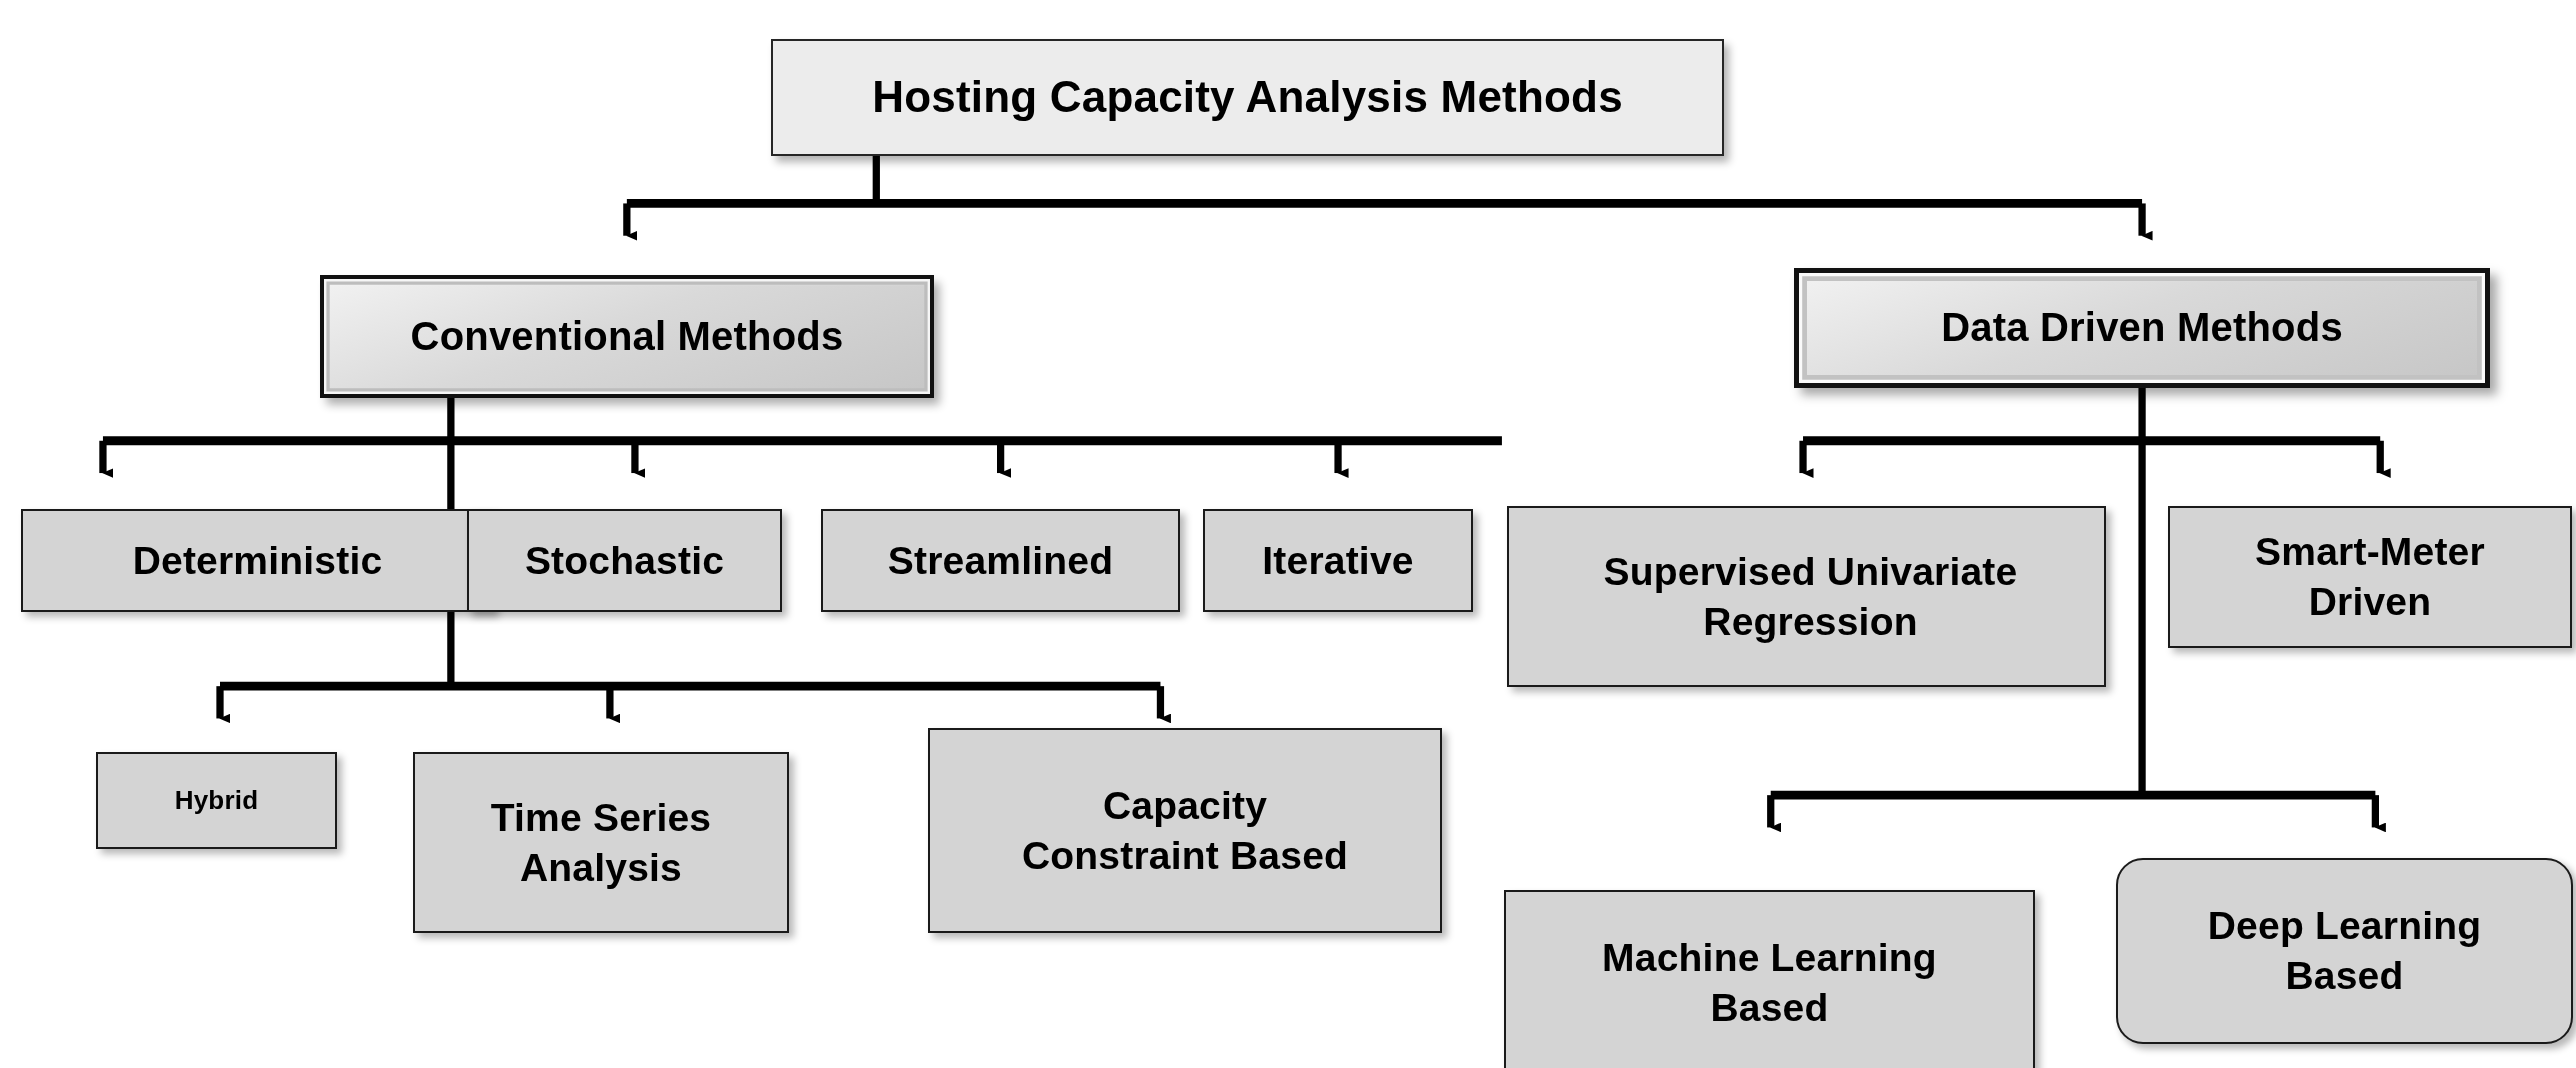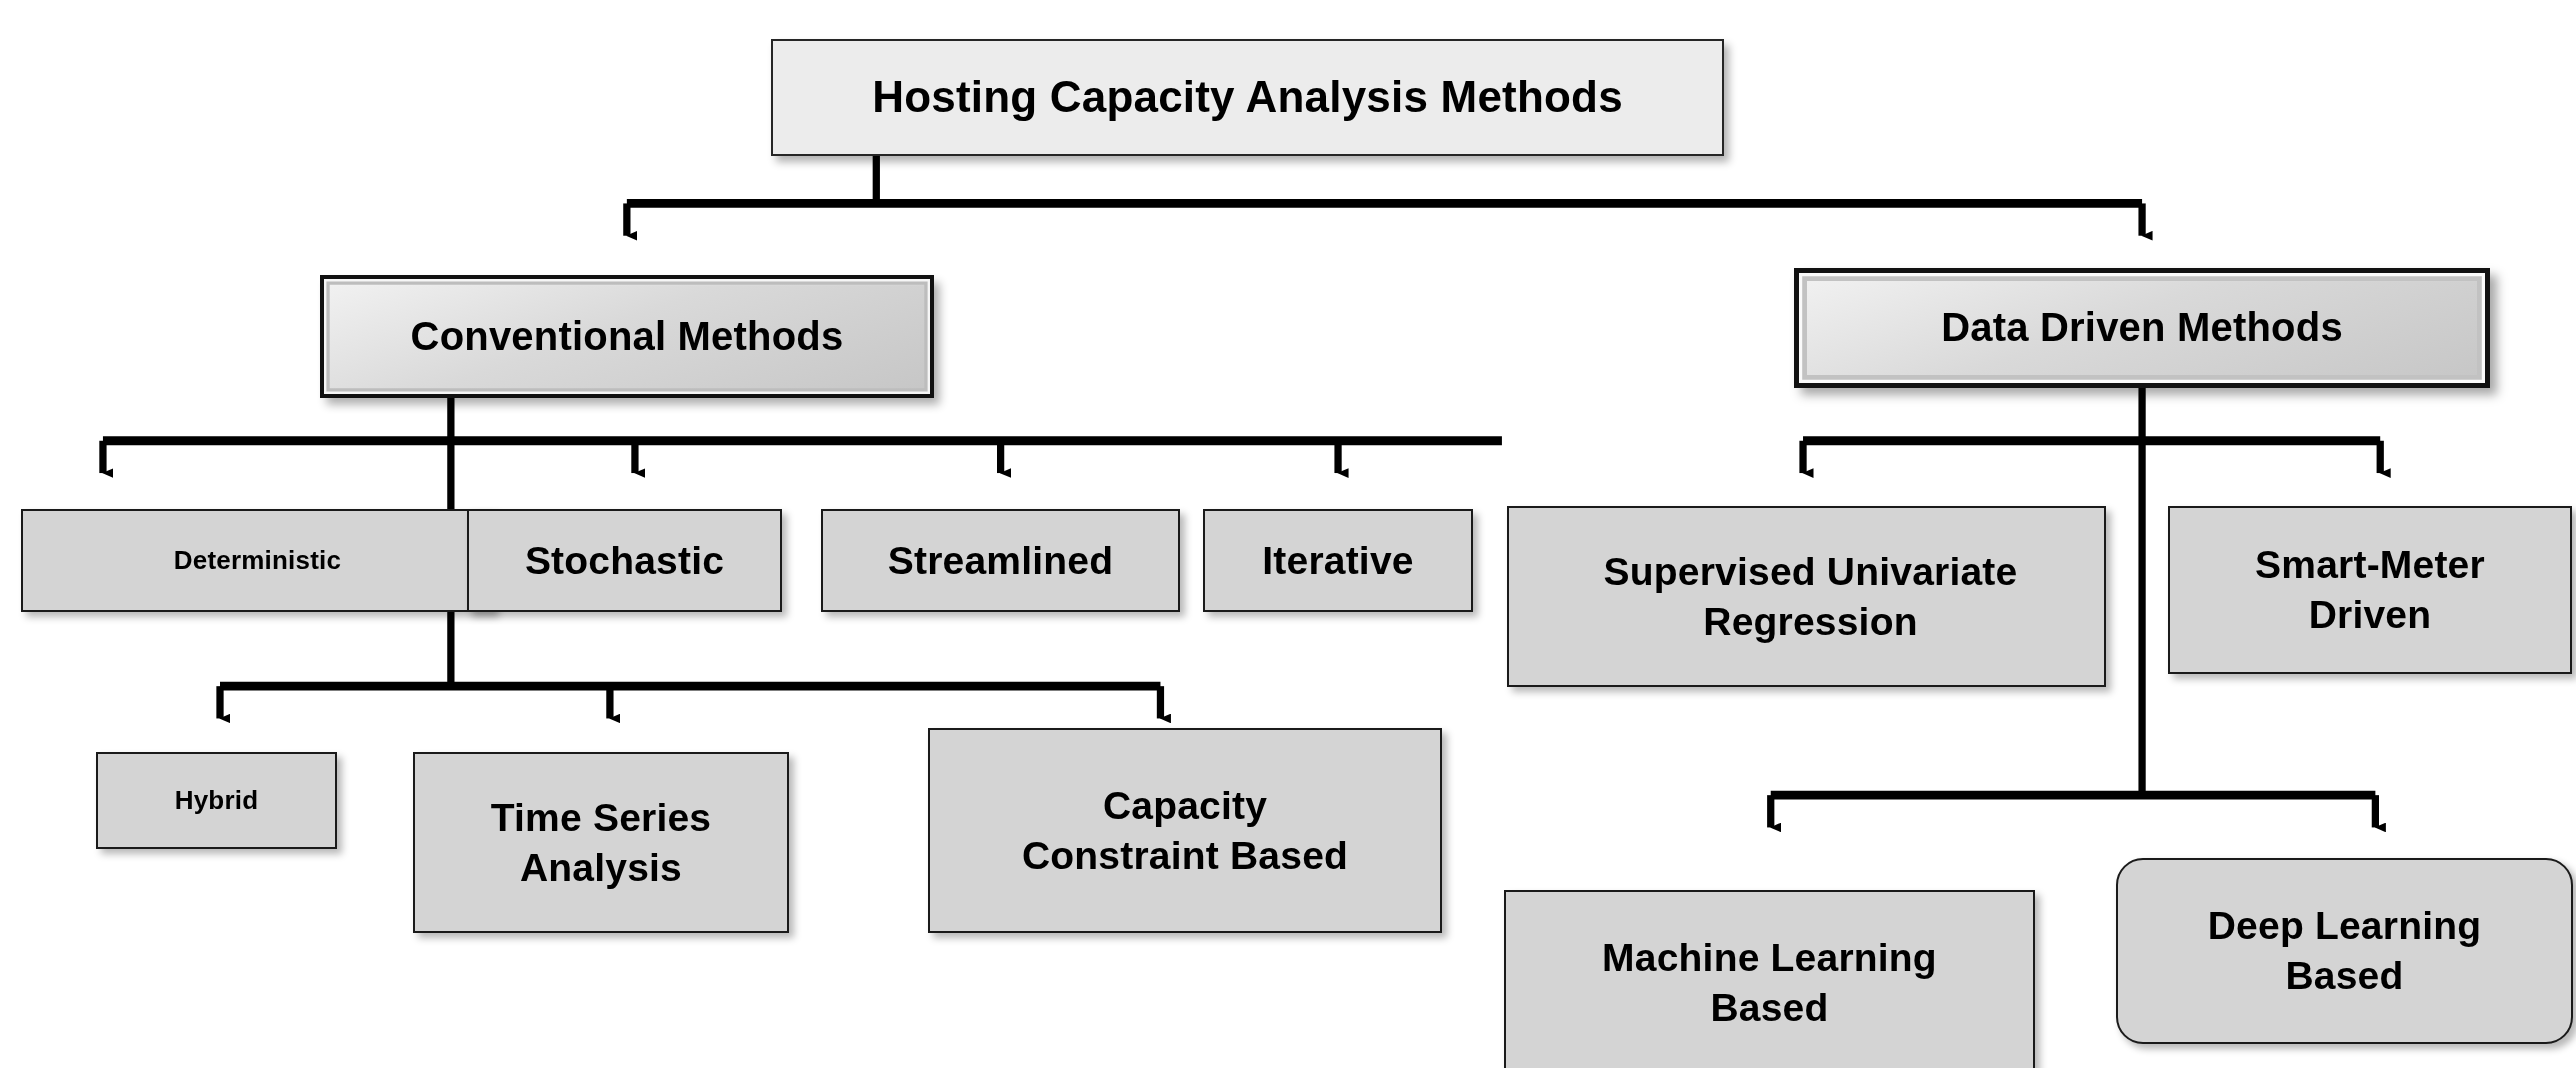--- a/index.html
+++ b/index.html
@@ -131,42 +131,42 @@
   </div>
 
   <div class="node bevel" style="left:320px; top:275px; width:614px; height:123px; font-size:40px;">
     <span class="node-label">Conventional Methods</span>
   </div>
 
   <div class="node bevel thick" style="left:1794px; top:268px; width:696px; height:120px; font-size:40px;">
     <span class="node-label">Data Driven Methods</span>
   </div>
 
-  <div class="node plain" style="left:21px; top:509px; width:473px; height:103px; font-size:26px;">
+  <div class="node plain" style="left:21px; top:509px; width:473px; height:103px; font-size:39px;">
     <span class="node-label">Deterministic</span>
   </div>
 
   <div class="node plain" style="left:467px; top:509px; width:315px; height:103px; font-size:39px;">
     <span class="node-label">Stochastic</span>
   </div>
 
   <div class="node plain" style="left:821px; top:509px; width:359px; height:103px; font-size:39px;">
     <span class="node-label">Streamlined</span>
   </div>
 
   <div class="node plain" style="left:1203px; top:509px; width:270px; height:103px; font-size:39px;text-align:right;">
     <span class="node-label">Iterative</span>
   </div>
 
   <div class="node plain" style="left:1507px; top:506px; width:599px; height:181px; font-size:39px;padding-left:8px;">
     <span class="node-label">Supervised Univariate
 Regression</span>
   </div>
 
-  <div class="node plain" style="left:2168px; top:506px; width:404px; height:168px; font-size:39px;">
+  <div class="node plain" style="left:2168px; top:506px; width:404px; height:142px; font-size:39px;">
     <span class="node-label">Smart-Meter
 Driven</span>
   </div>
 
   <div class="node plain" style="left:96px; top:752px; width:241px; height:97px; font-size:26px;">
     <span class="node-label">Hybrid</span>
   </div>
 
   <div class="node plain" style="left:413px; top:752px; width:376px; height:181px; font-size:39px;">
     <span class="node-label">Time Series

